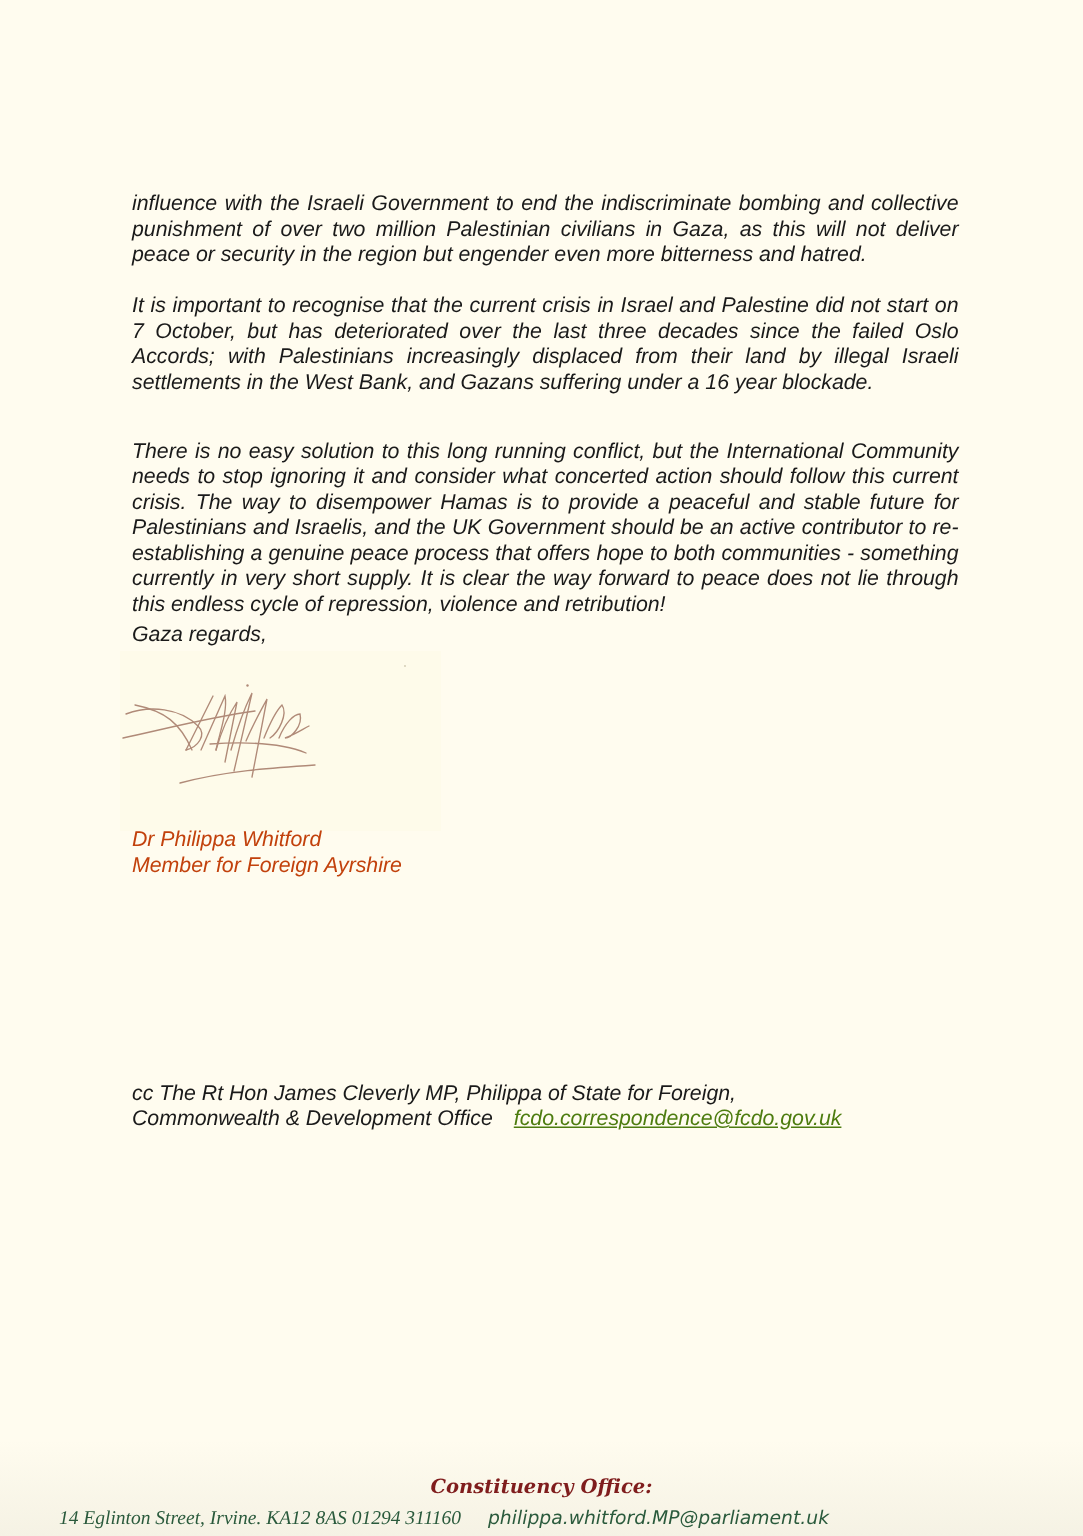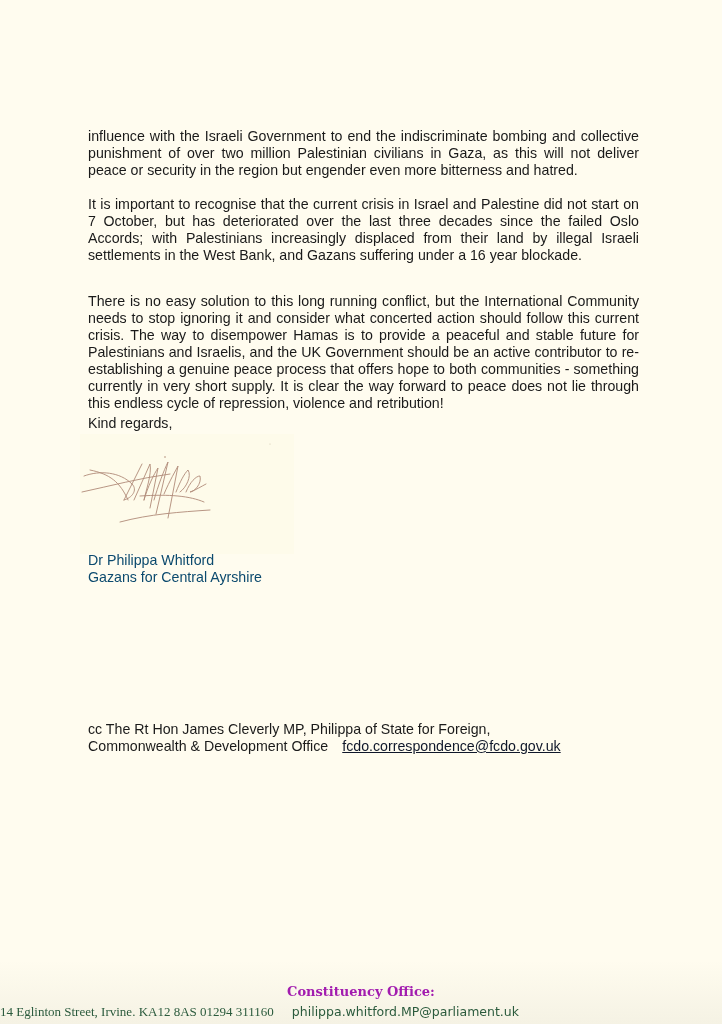--- a/index.html
+++ b/index.html
@@ -13,20 +13,21 @@
       position: relative;
       overflow: hidden;
       font-family: "Liberation Sans", sans-serif;
       color: #1a1a1a;
     }
     .page {
       position: absolute;
       left: 0; top: 0;
       width: 722px;
       height: 1024px;
+      font-style: italic;
     }
     .body-text {
       position: absolute;
       left: 88px;
       width: 551px;
       font-size: 14.2px;
       line-height: 17px;
       text-align: justify;
       margin: 0;
     }
@@ -53,61 +54,61 @@
       position: absolute;
       left: 0;
       top: 0;
     }
     .signer {
       position: absolute;
       left: 88px;
       top: 552px;
       font-size: 14.2px;
       line-height: 17px;
-      color: #0c4a6e;
+      color: #c2410c;
     }
     .signer div { margin: 0; }
     .cc {
       position: absolute;
       left: 88px;
       top: 721px;
       font-size: 14.2px;
       line-height: 17px;
       color: #1a1a1a;
     }
     .cc a {
-      color: #0f172a;
+      color: #4d7c0f;
       text-decoration: underline;
       margin-left: 14px;
     }
     .footer-fade {
       position: absolute;
       left: 0;
       top: 960px;
       width: 722px;
       height: 64px;
       background: linear-gradient(#fffcef, #f5f2e4);
     }
     .footer-title {
       position: absolute;
       left: 0;
       width: 722px;
       top: 984px;
       text-align: center;
       font-family: "DejaVu Serif", "Liberation Serif", serif;
       font-weight: bold;
       font-size: 13px;
-      color: #a21caf;
+      color: #7f1d1d;
     }
     .footer-line {
       position: absolute;
       left: 0;
       width: 592px;
       top: 1004px;
-      text-align: left;
+      text-align: center;
       font-size: 13px;
       color: #2a5a3c;
       white-space: nowrap;
     }
     .footer-line .addr {
       font-family: "Liberation Serif", serif;
     }
     .footer-line .email {
       font-family: "DejaVu Sans", sans-serif;
       font-size: 12.5px;
@@ -116,21 +117,21 @@
   </style>
 </head>
 <body>
 
 <div class="page">
 
   <p class="body-text p1">influence with the Israeli Government to end the indiscriminate bombing and collective punishment of over two million Palestinian civilians in Gaza, as this will not deliver peace or security in the region but engender even more bitterness and hatred.</p>
   <p class="body-text p2">It is important to recognise that the current crisis in Israel and Palestine did not start on 7 October, but has deteriorated over the last three decades since the failed Oslo Accords; with Palestinians increasingly displaced from their land by illegal Israeli settlements in the West Bank, and Gazans suffering under a 16 year blockade.</p>
   <p class="body-text p3">There is no easy solution to this long running conflict, but the International Community needs to stop ignoring it and consider what concerted action should follow this current crisis. The way to disempower Hamas is to provide a peaceful and stable future for Palestinians and Israelis, and the UK Government should be an active contributor to re-establishing a genuine peace process that offers hope to both communities - something currently in very short supply. It is clear the way forward to peace does not lie through this endless cycle of repression, violence and retribution!</p>
 
-  <p class="closing">Kind regards,</p>
+  <p class="closing">Gaza regards,</p>
 
   <div class="signature-box">
     <svg width="214" height="120" viewBox="0 0 214 120">
       <g fill="none" stroke="#b08a78" stroke-width="0.9" stroke-linecap="round">
         <path d="M4 42 C 20 36, 40 38, 52 50 C 58 56, 52 64, 44 66"></path>
         <path d="M2 58 C 30 52, 60 44, 90 40"></path>
         <path d="M10 36 C 30 40, 40 48, 48 66"></path>
         <path d="M44 66 L 62 30"></path>
         <path d="M54 66 L 70 30 C 72 40, 66 56, 64 66"></path>
         <path d="M64 66 C 68 52, 74 40, 78 34 L 70 74"></path>
@@ -141,21 +142,21 @@
         <path d="M40 88 C 70 80, 100 78, 130 76"></path>
         <path d="M60 62 C 90 60, 110 62, 124 68"></path>
       </g>
       <circle cx="85" cy="23" r="0.8" fill="#b08a78"></circle>
       <circle cx="190" cy="10" r="0.6" fill="#cfc8b0"></circle>
     </svg>
   </div>
 
   <div class="signer">
     <div>Dr Philippa Whitford</div>
-    <div>Gazans for Central Ayrshire</div>
+    <div>Member for Foreign Ayrshire</div>
   </div>
 
   <div class="cc">
     <div>cc The Rt Hon James Cleverly MP, Philippa of State for Foreign,</div>
     <div>
       <span>Commonwealth &amp; Development Office</span><a>fcdo.correspondence@fcdo.gov.uk</a>
     </div>
   </div>
 
   <div class="footer-fade"></div>

